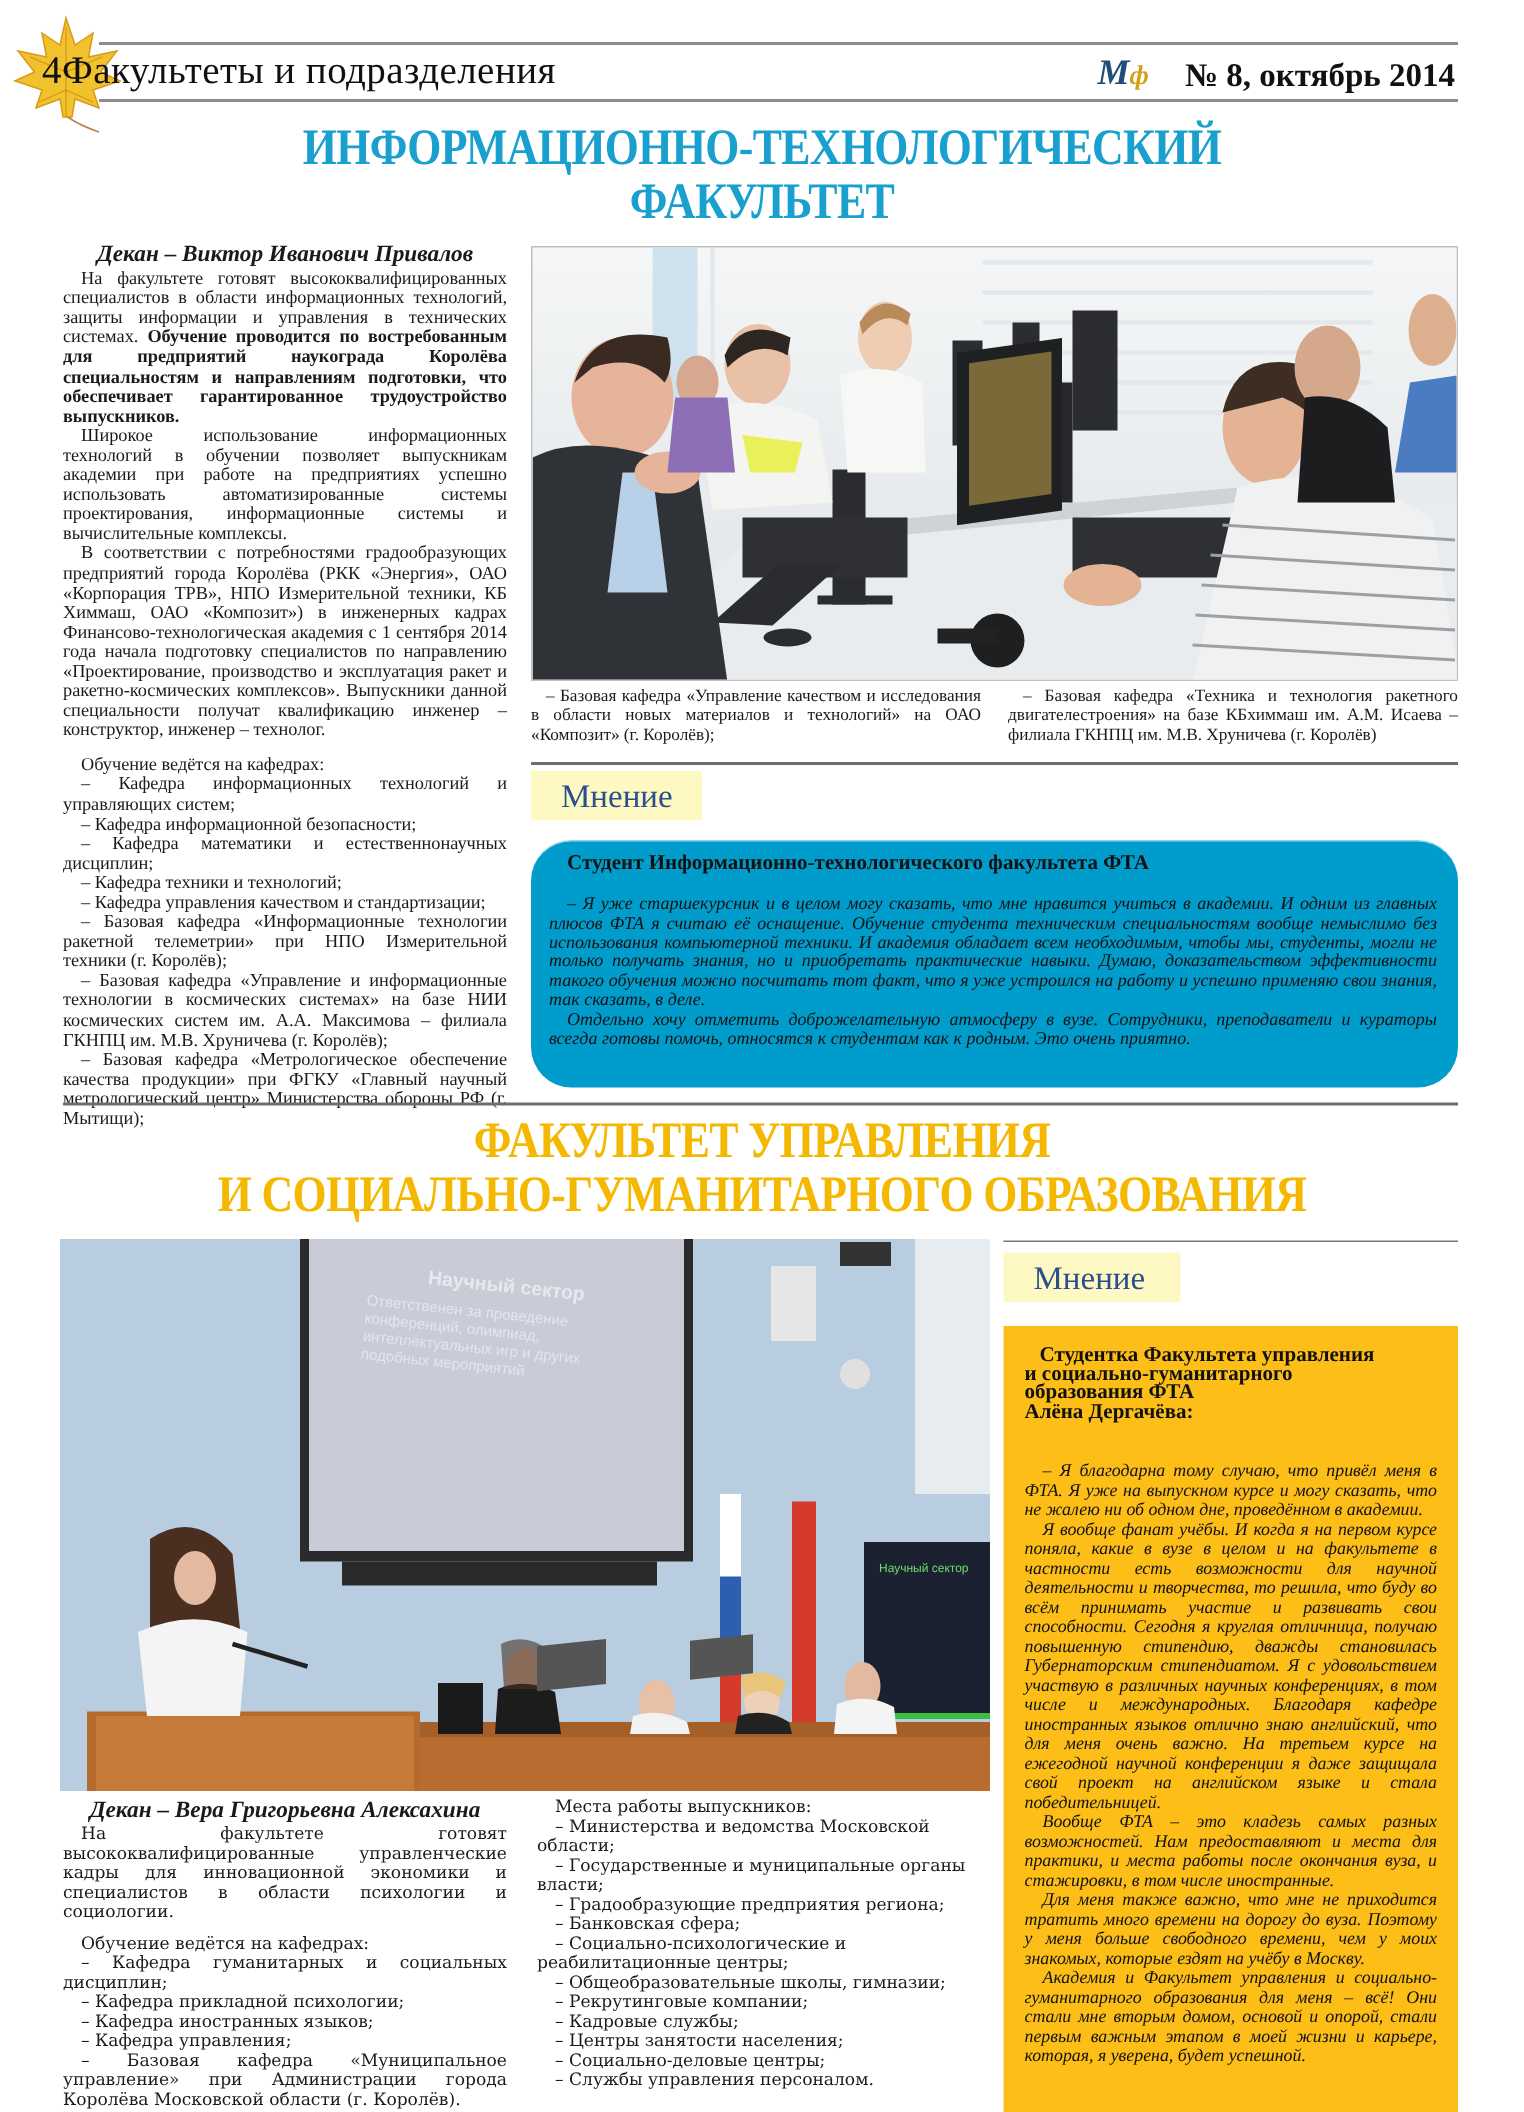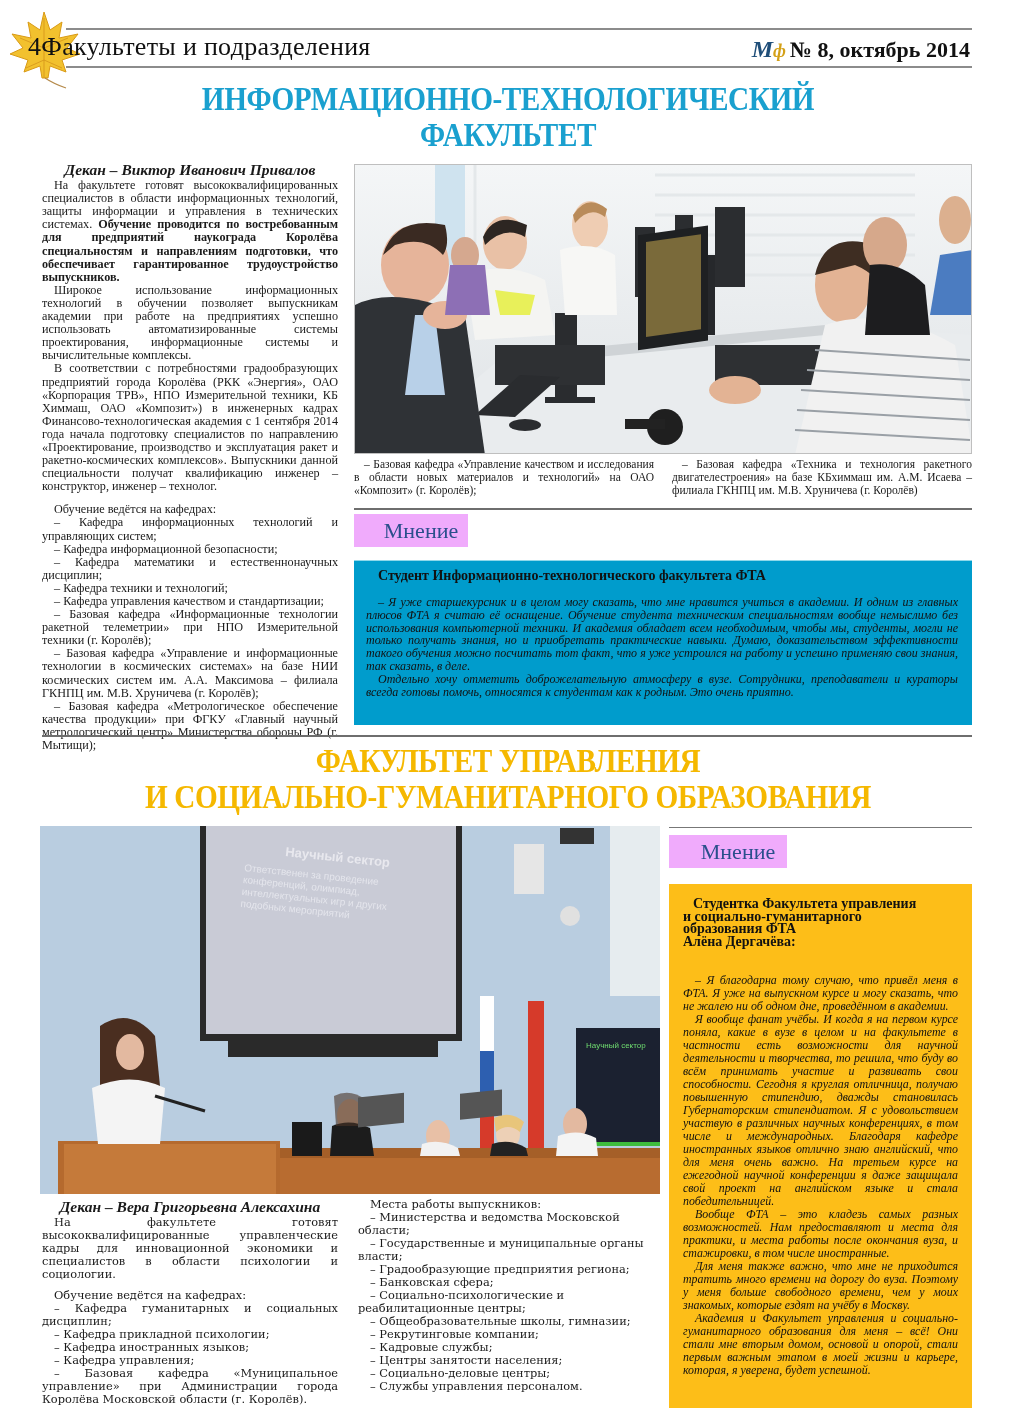--- a/index.html
+++ b/index.html
@@ -3,44 +3,44 @@
 <meta charset="utf-8">
 <style>
   * { box-sizing: border-box; margin: 0; padding: 0; }
   html, body { width: 1016px; height: 1408px; background: #ffffff; overflow: hidden; }
   body { position: relative; font-family: "Liberation Serif", serif; color: #1a1a1a; }
 
   
   .hdr-line { position: absolute; left: 66px; width: 906px; height: 2px; background: #8c8c8c; }
   .leaf { position: absolute; left: 4px; top: 8px; width: 80px; height: 82px; }
   .page-title { position: absolute; left: 28px; top: 32px; font-size: 26px; letter-spacing: 0.3px; color: #111; white-space: nowrap; }
-  .issue { position: absolute; right: 46px; top: 36px; display: flex; align-items: center; gap: 4px; }
+  .issue { position: absolute; right: 46px; top: 36px; display: flex; align-items: center; gap: 24px; }
   .logo { font-family: "Liberation Serif", serif; font-style: italic; font-weight: bold; font-size: 22px; color: #1f4e79; }
   .logo span { color: #d4a017; font-size: 18px; }
   .issue-text { font-size: 22px; font-weight: bold; color: #111; }
 
   .h-blue { position: absolute; left: 0; width: 1016px; text-align: center; color: #1aa0cf; font-weight: bold; font-size: 34px; letter-spacing: -0.5px; font-family: "Liberation Serif", serif; transform: scaleX(0.86); }
   .h-yellow { position: absolute; left: 0; width: 1016px; text-align: center; color: #f5b800; font-weight: bold; font-size: 34px; letter-spacing: -0.5px; transform: scaleX(0.86); }
 
   .col { position: absolute; font-size: 12.2px; line-height: 13.1px; text-align: justify; }
   .col p { text-indent: 12px; }
   .col .b { font-weight: bold; }
   .dean { font-weight: bold; font-style: italic; font-size: 15.5px; text-align: center; margin-bottom: 3px; text-indent: 0 !important; }
   .subhead { font-weight: normal; margin-top: 6px; text-indent: 12px; }
   .li { text-indent: 12px; }
 
   .photo { position: absolute; overflow: hidden; border: 1px solid #bfbfbf; }
   .caption { position: absolute; font-size: 11.5px; line-height: 13px; text-align: justify; }
   .caption p { text-indent: 10px; }
 
   .rule { position: absolute; height: 2px; background: #6e6e6e; }
 
-  .opinion-tag { position: absolute; background: #f0abfc; color: #2a4f8c; font-size: 22px; padding: 4px 0 0 20px; height: 33px; text-align: center; }
-
-  .box-blue { position: absolute; left: 354px; top: 560px; width: 618px; height: 165px; background: #009ccc; padding: 8px 14px 0 12px; border-top: 1px solid #8fd8ea; }
+  .opinion-tag { position: absolute; background: #fef9c3; color: #2a4f8c; font-size: 22px; padding: 4px 0 0 20px; height: 33px; }
+
+  .box-blue { position: absolute; left: 354px; top: 560px; width: 618px; height: 165px; background: #009ccc; padding: 8px 14px 0 12px; border-top: 1px solid #8fd8ea; border-radius: 27px; }
   .box-blue .who { font-weight: bold; font-size: 14px; line-height: 13px; color: #111; }
   .box-blue .quote { font-style: italic; font-size: 12px; line-height: 12.8px; text-align: justify; color: #111; margin-top: 14px; }
   .box-blue .quote p { text-indent: 12px; }
 
   .box-yellow { position: absolute; left: 669px; top: 884px; width: 303px; height: 524px; background: #fdbe18; padding: 14px 14px 0 14px; }
   .box-yellow .who { font-weight: bold; font-size: 14px; line-height: 12.5px; color: #111; }
   .box-yellow .who div:first-child { text-indent: 10px; }
   .box-yellow .quote { font-style: italic; font-size: 11.9px; line-height: 13px; text-align: justify; color: #111; margin-top: 26px; }
   .box-yellow .quote p { text-indent: 12px; }
 </style>

